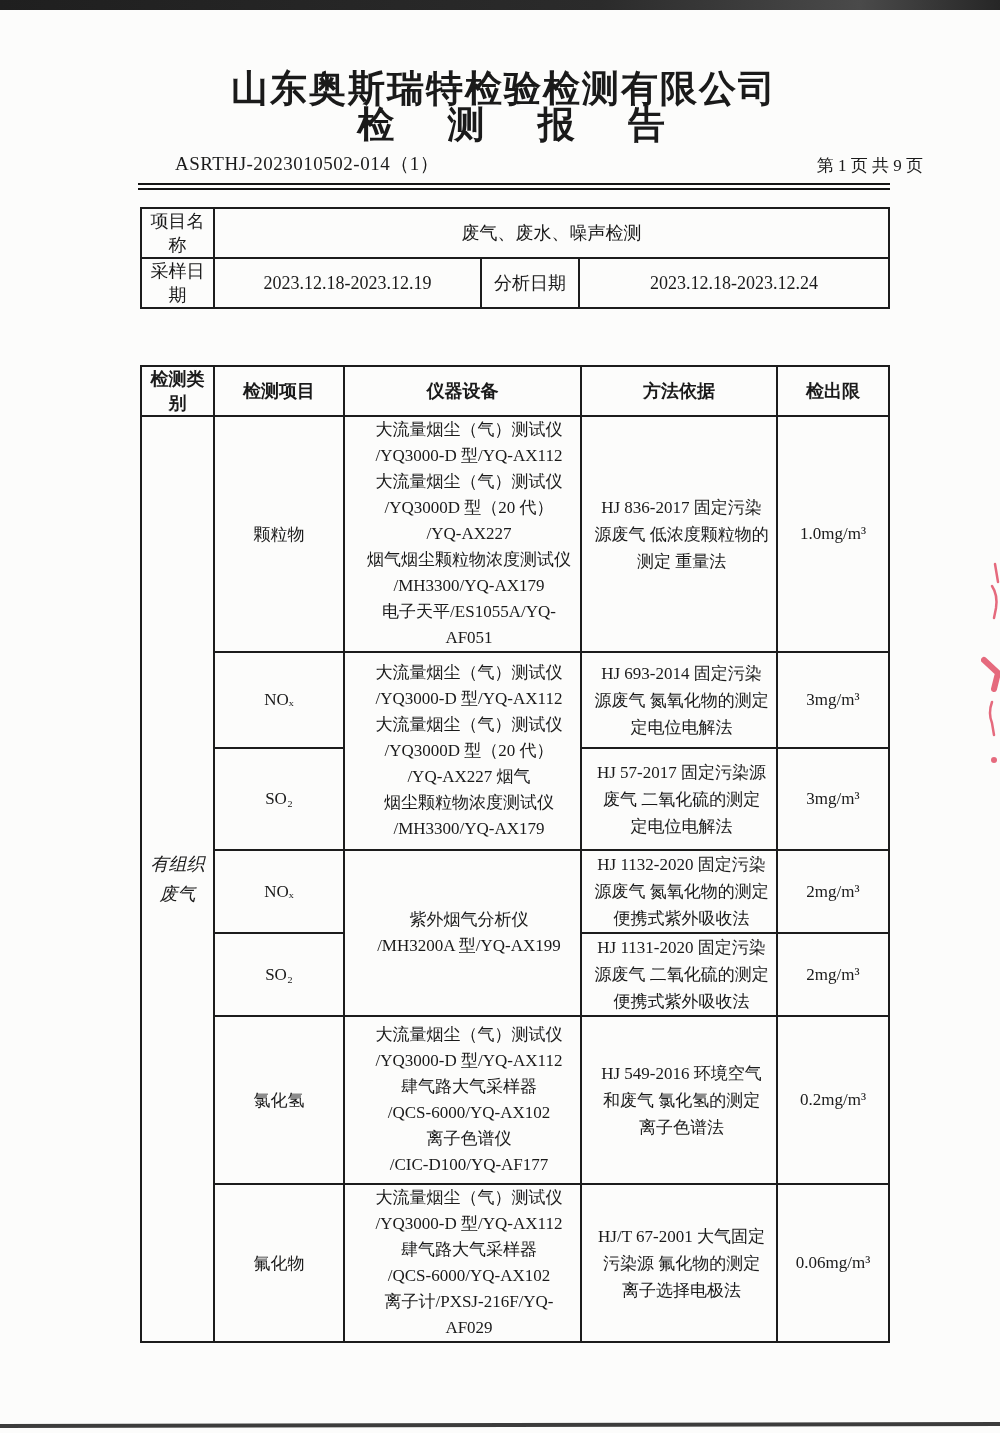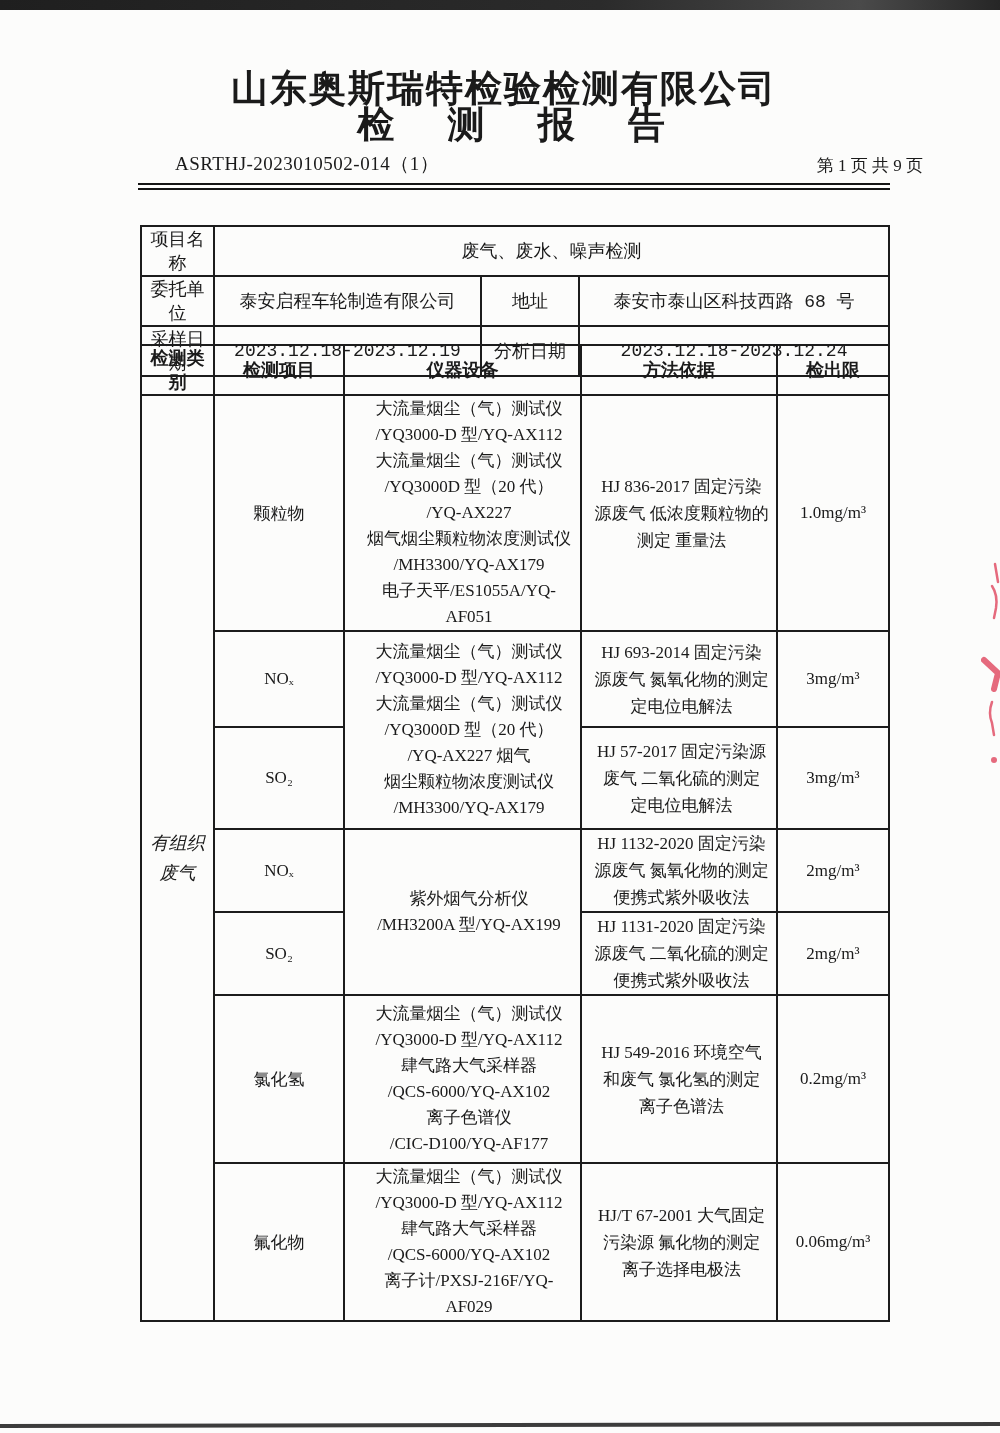--- a/index.html
+++ b/index.html
@@ -30,23 +30,23 @@
   }
   .report-no { font-size:19px; letter-spacing:0.5px; }
   .page-info { font-size:17px; }
   .double-rule {
     position:absolute; top:183px; left:138px; width:752px; height:3px;
     border-top:2px solid #141414; border-bottom:2px solid #141414;
   }
   table { border-collapse:collapse; table-layout:fixed; position:absolute; left:140px; }
   td, th { border:2px solid #1c1c1c; padding:0 3px; text-align:center; vertical-align:middle;
            font-size:17px; font-weight:normal; overflow:hidden; }
-  .t1 { top:225px; width:748px;font-family:Liberation Mono, monospace; }
+  .t1 { top:207px; width:748px; }
   .t1 td { font-size:18px; }
-  .t2 { top:344px; width:748px; }
+  .t2 { top:365px; width:748px; }
   .t2 th { font-size:18px; font-weight:bold; }
   .pre { white-space:pre-line; }
   .inst { line-height:26px;padding-left:16px; }
   .meth { line-height:27px;padding-left:8px; }
   .cat  { line-height:30px; font-size:18px;font-style:italic; }
   .stamp-svg { position:absolute; left:980px; top:552px; opacity:0.88; }
 </style>
 </head>
 <body>
 
@@ -68,26 +68,20 @@
     <colgroup>
         <col style="width:73px">
         <col style="width:267px">
         <col style="width:98px">
         <col style="width:310px">
       </colgroup>
     <tbody>
         <tr style="height:40px">
       <td>项目名称</td>
       <td colspan="3">废气、废水、噪声检测</td>
-    </tr>
-    <tr style="height:41px">
-      <td>委托单位</td>
-      <td>泰安启程车轮制造有限公司</td>
-      <td>地址</td>
-      <td>泰安市泰山区科技西路 68 号</td>
     </tr>
     <tr style="height:38px">
       <td>采样日期</td>
       <td>2023.12.18-2023.12.19</td>
       <td>分析日期</td>
       <td>2023.12.18-2023.12.24</td>
     </tr>
   </tbody>
     </table>
 

